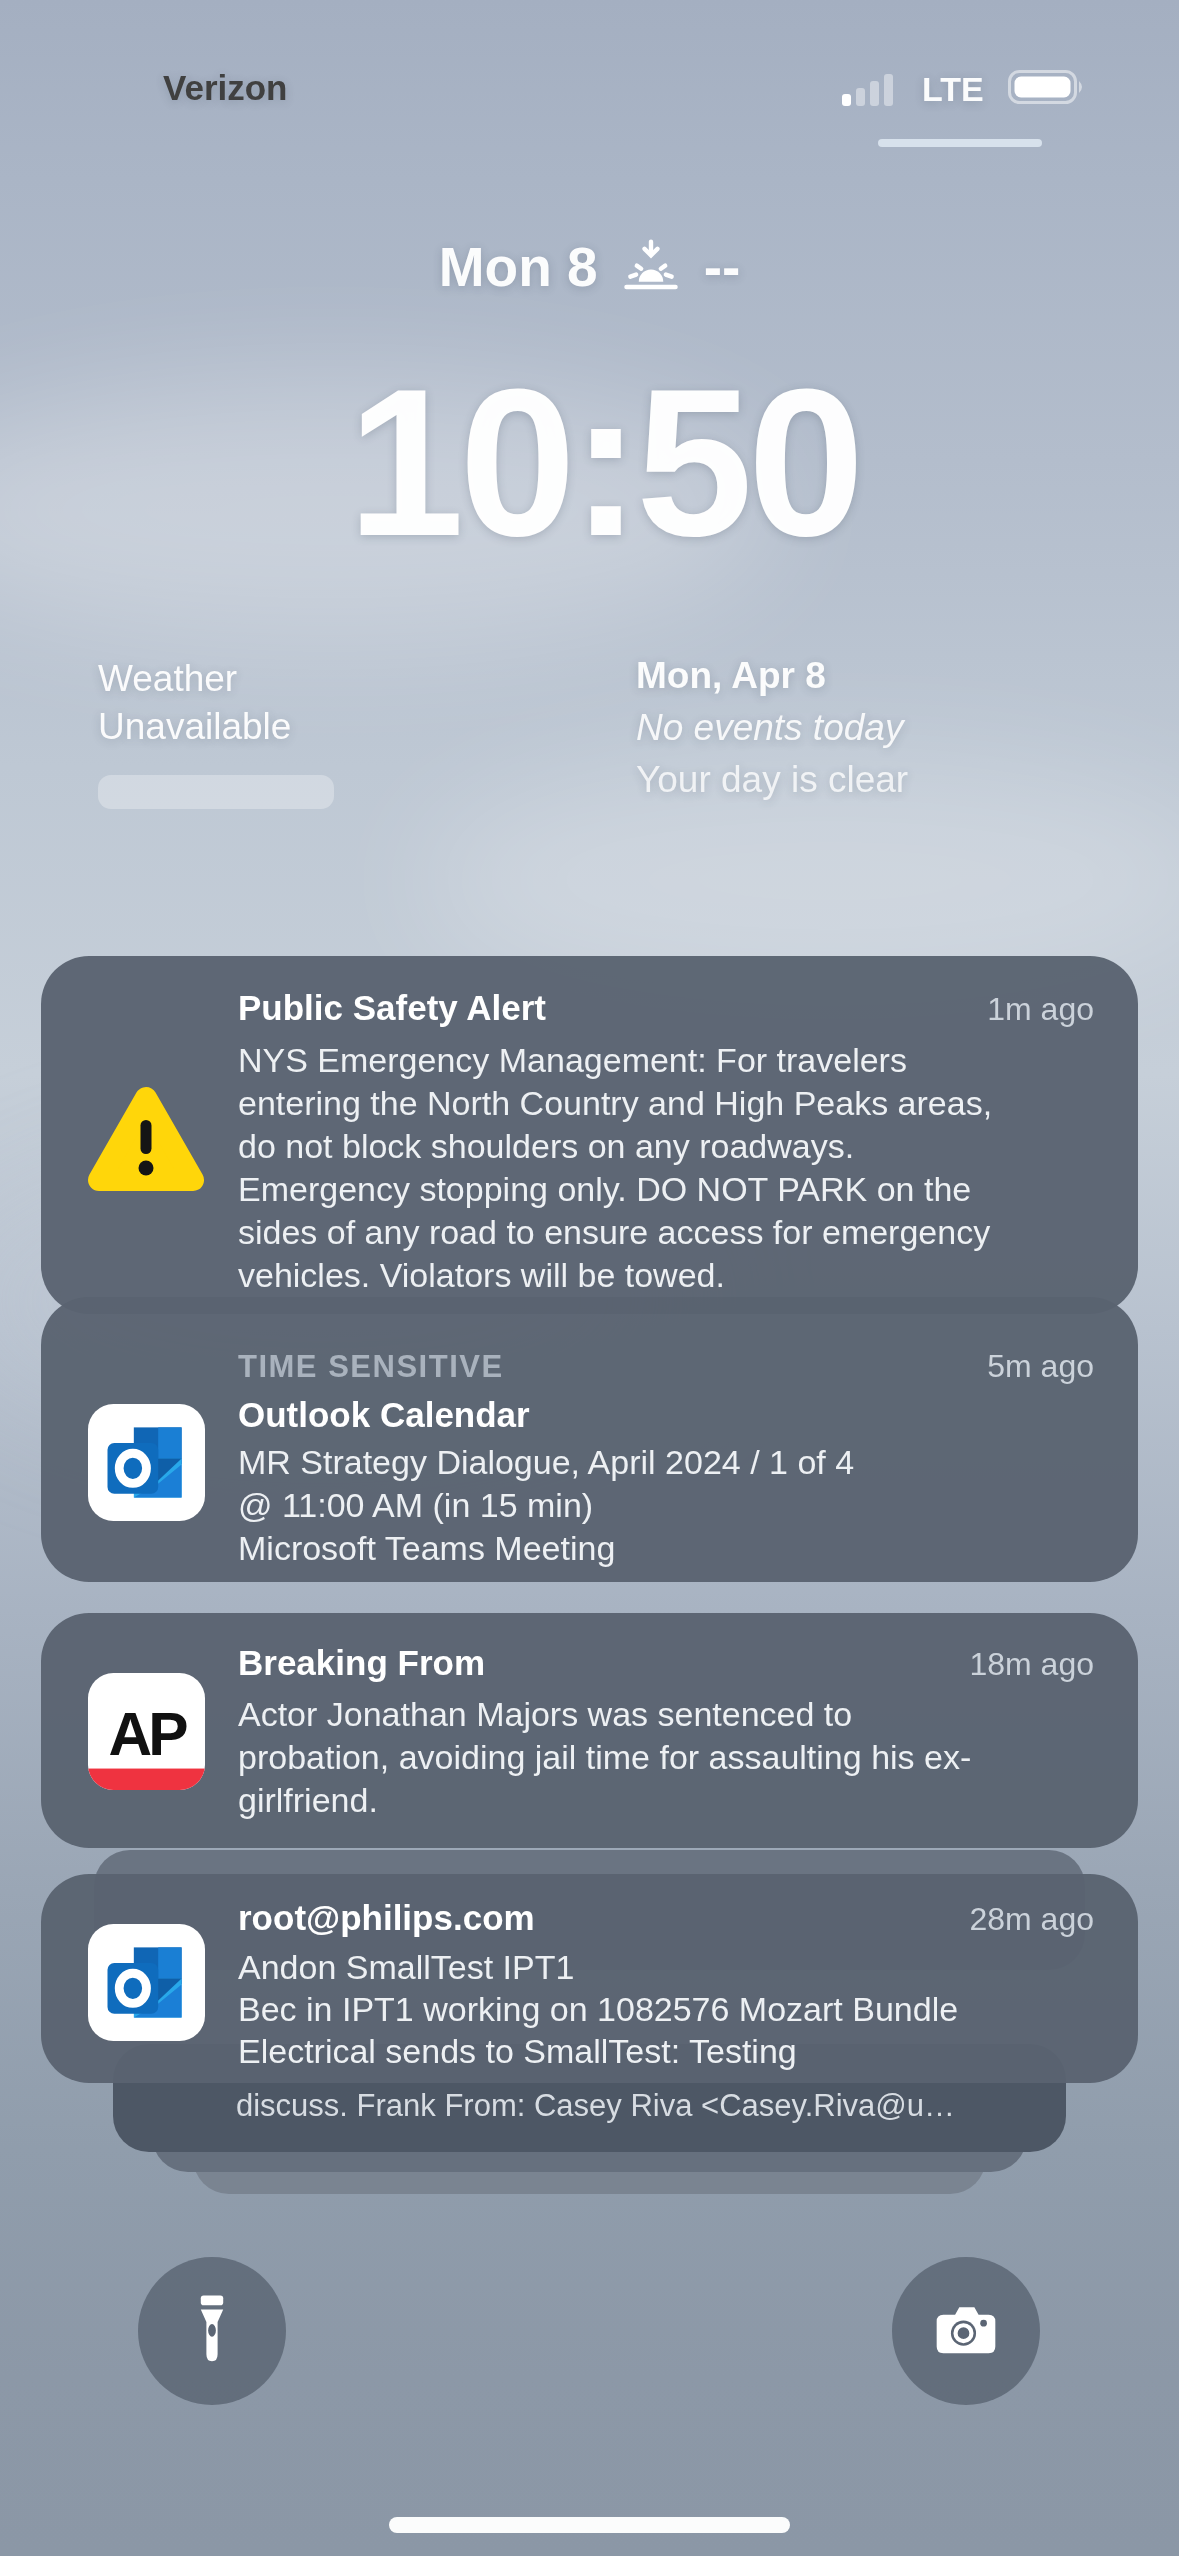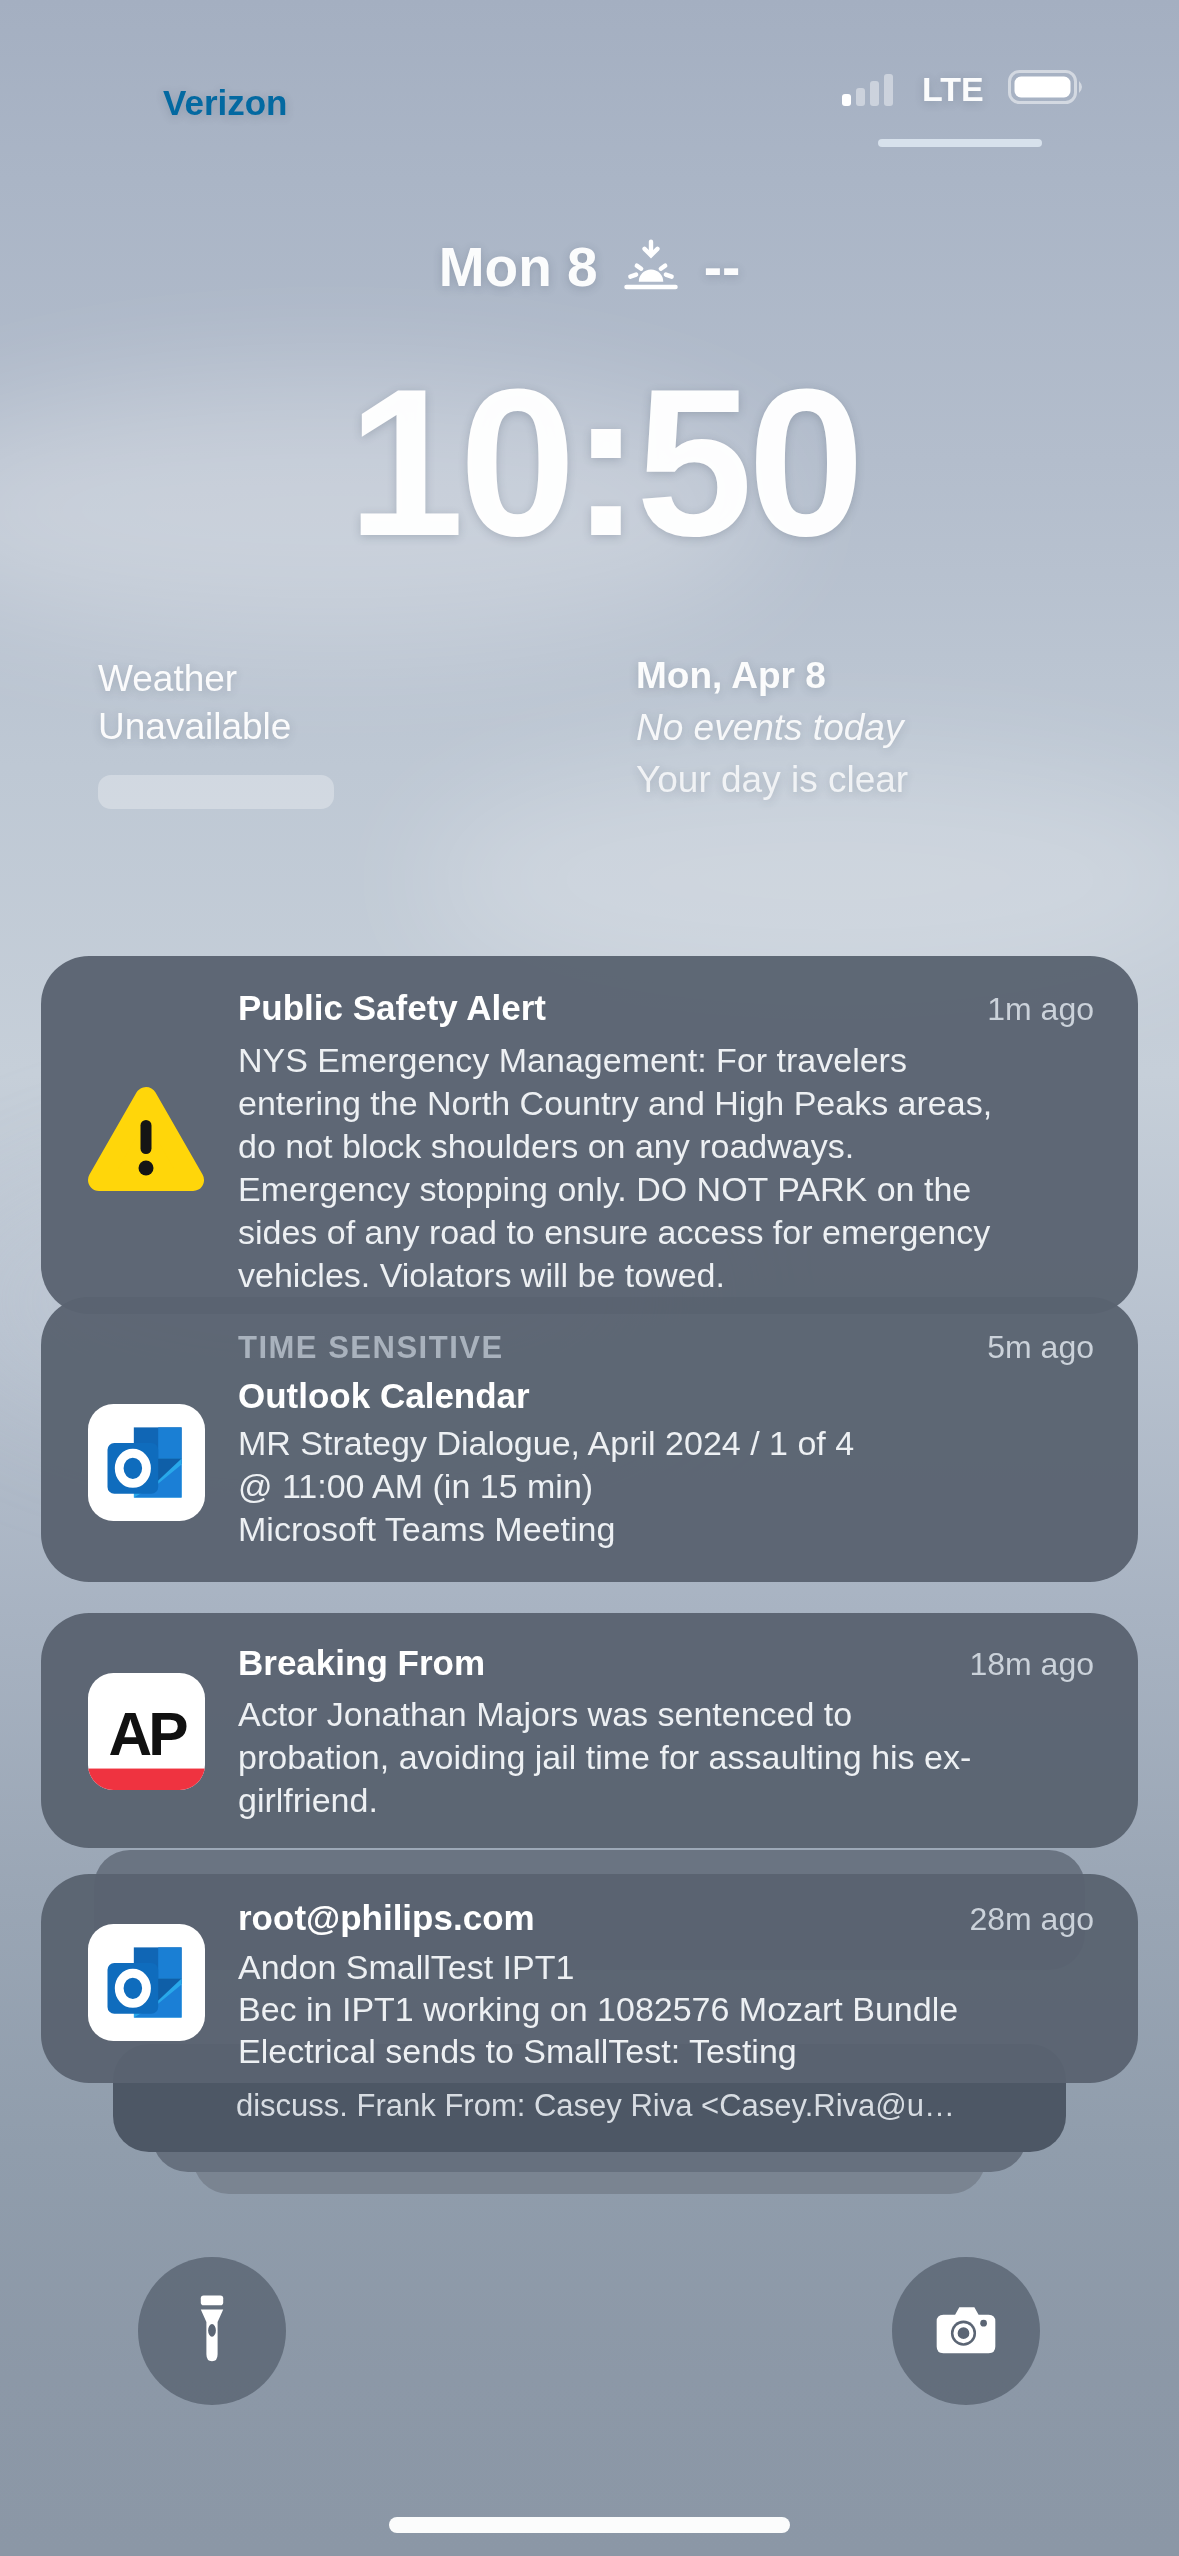--- a/index.html
+++ b/index.html
@@ -9,21 +9,21 @@
     font-family:"Liberation Sans","DejaVu Sans",sans-serif;
     background:linear-gradient(180deg,
       #a4afc1 0%, #aab5c6 7%, #b3bdcc 18%, #bec8d4 30%,
       #c6cfd9 42%, #b8c2cf 52%, #a8b3c2 63%, #9aa6b5 74%,
       #909dac 84%, #8c98a7 93%, #8b97a6 100%);
   }
   .cloud { position:absolute; border-radius:50%; filter:blur(60px); pointer-events:none; }
   .text-shadow { text-shadow:0 2px 10px rgba(50,62,80,0.22); }
 
   
-  .carrier { position:absolute; left:163px; top:83px; font-size:35px; font-weight:600; color:#0369a1; }
+  .carrier { position:absolute; left:163px; top:68px; font-size:35px; font-weight:600; color:#404040; }
   .signal { position:absolute; left:842px; top:72px; }
   .lte { position:absolute; left:922px; top:70px; font-size:34px; font-weight:600; color:rgba(255,255,255,0.96); }
   .battery { position:absolute; left:1008px; top:70px; }
   .status-underline { position:absolute; left:878px; top:139px; width:164px; height:8px; border-radius:4px; background:rgba(226,236,245,0.8); }
 
   
   .date-row { position:absolute; left:0; top:234px; width:1179px; display:flex; justify-content:center; align-items:center; gap:22px; }
   .date-label, .temp-label { font-size:55px; font-weight:600; color:rgba(255,255,255,0.96); }
   .clock { position:absolute; left:0; top:342px; width:1179px; text-align:center;
     font-size:210px; font-weight:700; letter-spacing:-5px; color:rgba(255,255,255,0.98);padding-left:28px; }
@@ -34,21 +34,21 @@
   .widget-calendar { position:absolute; left:636px; top:650px; color:rgba(255,255,255,0.95); font-size:37px; line-height:52px; }
   .cal-title { font-weight:700; }
   .cal-line2 { color:rgba(255,255,255,0.88);font-style:italic; }
   .cal-line3 { color:rgba(255,255,255,0.78); }
 
   
   .card { position:absolute; left:41px; width:1097px; border-radius:48px;
     background:rgba(89,99,112,0.96); color:#fff; }
   .card-content { position:absolute; left:197px; right:44px; top:0; }
   .card-title-row { display:flex; align-items:baseline; }
-  .card-badge-row { display:flex; align-items:baseline; }
+  .card-badge-row { display:flex; align-items:baseline;margin-top:19px; }
   .badge { font-size:31px; font-weight:600; letter-spacing:1.5px; color:#a9b2bd; }
   .card-title { font-size:35px; font-weight:700; color:#ffffff; }
   .card-time { margin-left:auto; font-size:32px; font-weight:400; color:#cbd2da; }
   .card-body { font-size:34px; line-height:43px; color:#edf0f3; white-space:pre-line; }
   .app-icon { position:absolute; width:117px; height:117px; }
 
   .peek-card { position:absolute; left:113px; width:953px; top:2044px; height:108px;
     border-radius:36px; background:#4d5765; overflow:hidden; }
   .peek-text { position:absolute; left:0; right:0; top:44px; text-align:center;
     font-size:31px; color:#d7dce2; white-space:nowrap;padding-left:12px; }

